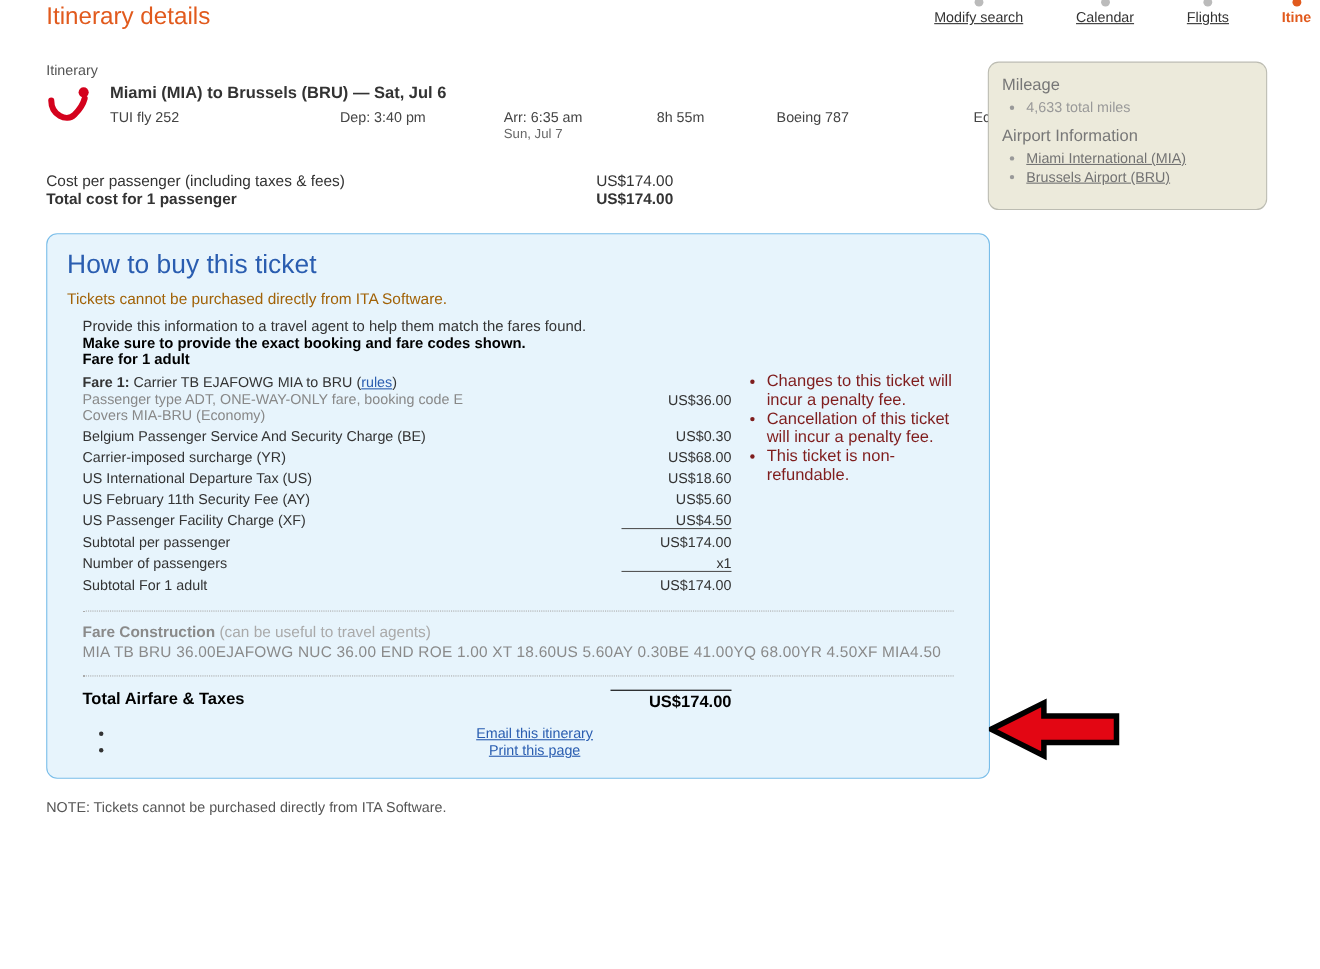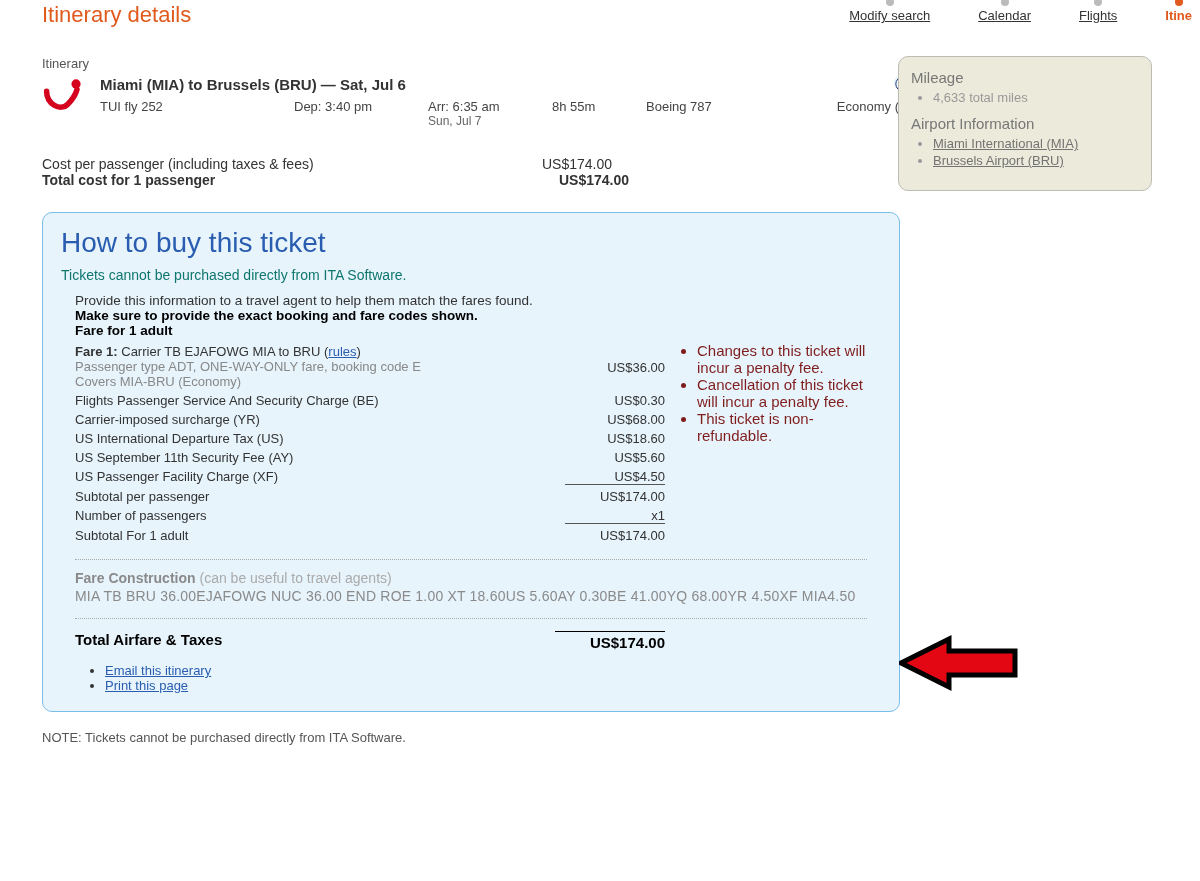--- a/index.html
+++ b/index.html
@@ -130,56 +130,56 @@
     display: flex;
     justify-content: space-between;
     align-items: center;
   }
   .moon {
     width: 18px; height: 18px;
   }
   .flight-line {
     margin-top: 6px;
     display: flex;
-    gap: 24px;
+    gap: 39px;
     color: #444;
     font-size: 13px;
   }
   .flight-line .col { white-space: nowrap; }
   .flight-line .sub { color: #666; font-size: 12px; }
   .costs {
     margin-top: 28px;
     font-size: 14px;
     color: #333;
   }
   .costs .row {
     display: flex;
   }
   .costs .row .lbl { width: 450px; }
   .costs .row .val { width: 120px; text-align: right; }
-  .costs .bold { font-weight: bold; gap: 17px; }
+  .costs .bold { font-weight: bold; }
 
   .buybox {
     margin-top: 24px;
     border: 1px solid #79bde9;
     border-radius: 10px;
     background: #e7f4fc;
     padding: 14px 18px 18px 18px;
     width: 858px;
     box-sizing: border-box;
     position: relative;
   }
   .buybox h2 {
     margin: 0 0 8px 0;
-    font-size: 28px;
+    font-size: 24px;
     font-weight: normal;
     color: #2a5db0;
   }
   .warn {
-    color: #0f766e;
+    color: #a16207;
     margin-bottom: 10px;
     font-size: 14px;
   }
   .instr {
     margin-left: 14px;
     font-size: 13.5px;
     color: #333;
   }
   .instr b { color: #000; }
   .fare-area {
@@ -234,20 +234,21 @@
     display: flex;
     font-weight: bold;
     font-size: 15px;
     color: #000;
   }
   .totalrow .tl { flex: 0 0 480px; }
   .totalrow .tv { width: 110px; text-align: right; border-top: 1px solid #000; padding-top: 2px; }
 
   .actions {
     margin: 12px 14px 0 14px;
+    text-align: center;
   }
   .actions ul {
     margin: 0;
     padding-left: 30px;
     color: #333;
   }
   .actions a { color: #2a5db0; text-decoration: underline; cursor: pointer; }
 
   .footnote {
     margin: 18px 16px 0 42px;
@@ -352,33 +353,33 @@
             <div class="line">
               <div class="desc">
                 <b>Fare 1:</b><span> Carrier TB EJAFOWG MIA to BRU (</span><a class="inline" href="#">rules</a><span>)</span>
                 <div class="muted">Passenger type ADT, ONE-WAY-ONLY fare, booking code E</div>
                 <div class="muted">Covers MIA-BRU (Economy)</div>
               </div>
               <div class="amt" style="padding-top:16px">US$36.00</div>
             </div>
 
             <div class="line">
-                <div class="desc">Flights Passenger Service And Security Charge (BE)</div>
+                <div class="desc">Belgium Passenger Service And Security Charge (BE)</div>
                 <div class="amt">US$0.30</div>
               </div>
             <div class="line">
                 <div class="desc">Carrier-imposed surcharge (YR)</div>
                 <div class="amt">US$68.00</div>
               </div>
             <div class="line">
                 <div class="desc">US International Departure Tax (US)</div>
                 <div class="amt">US$18.60</div>
               </div>
             <div class="line">
-                <div class="desc">US September 11th Security Fee (AY)</div>
+                <div class="desc">US February 11th Security Fee (AY)</div>
                 <div class="amt">US$5.60</div>
               </div>
             <div class="line thinrule">
                 <div class="desc">US Passenger Facility Charge (XF)</div>
                 <div class="amt">US$4.50</div>
               </div>
 
             <div class="line">
                 <div class="desc">Subtotal per passenger</div>
                 <div class="amt">US$174.00</div>

